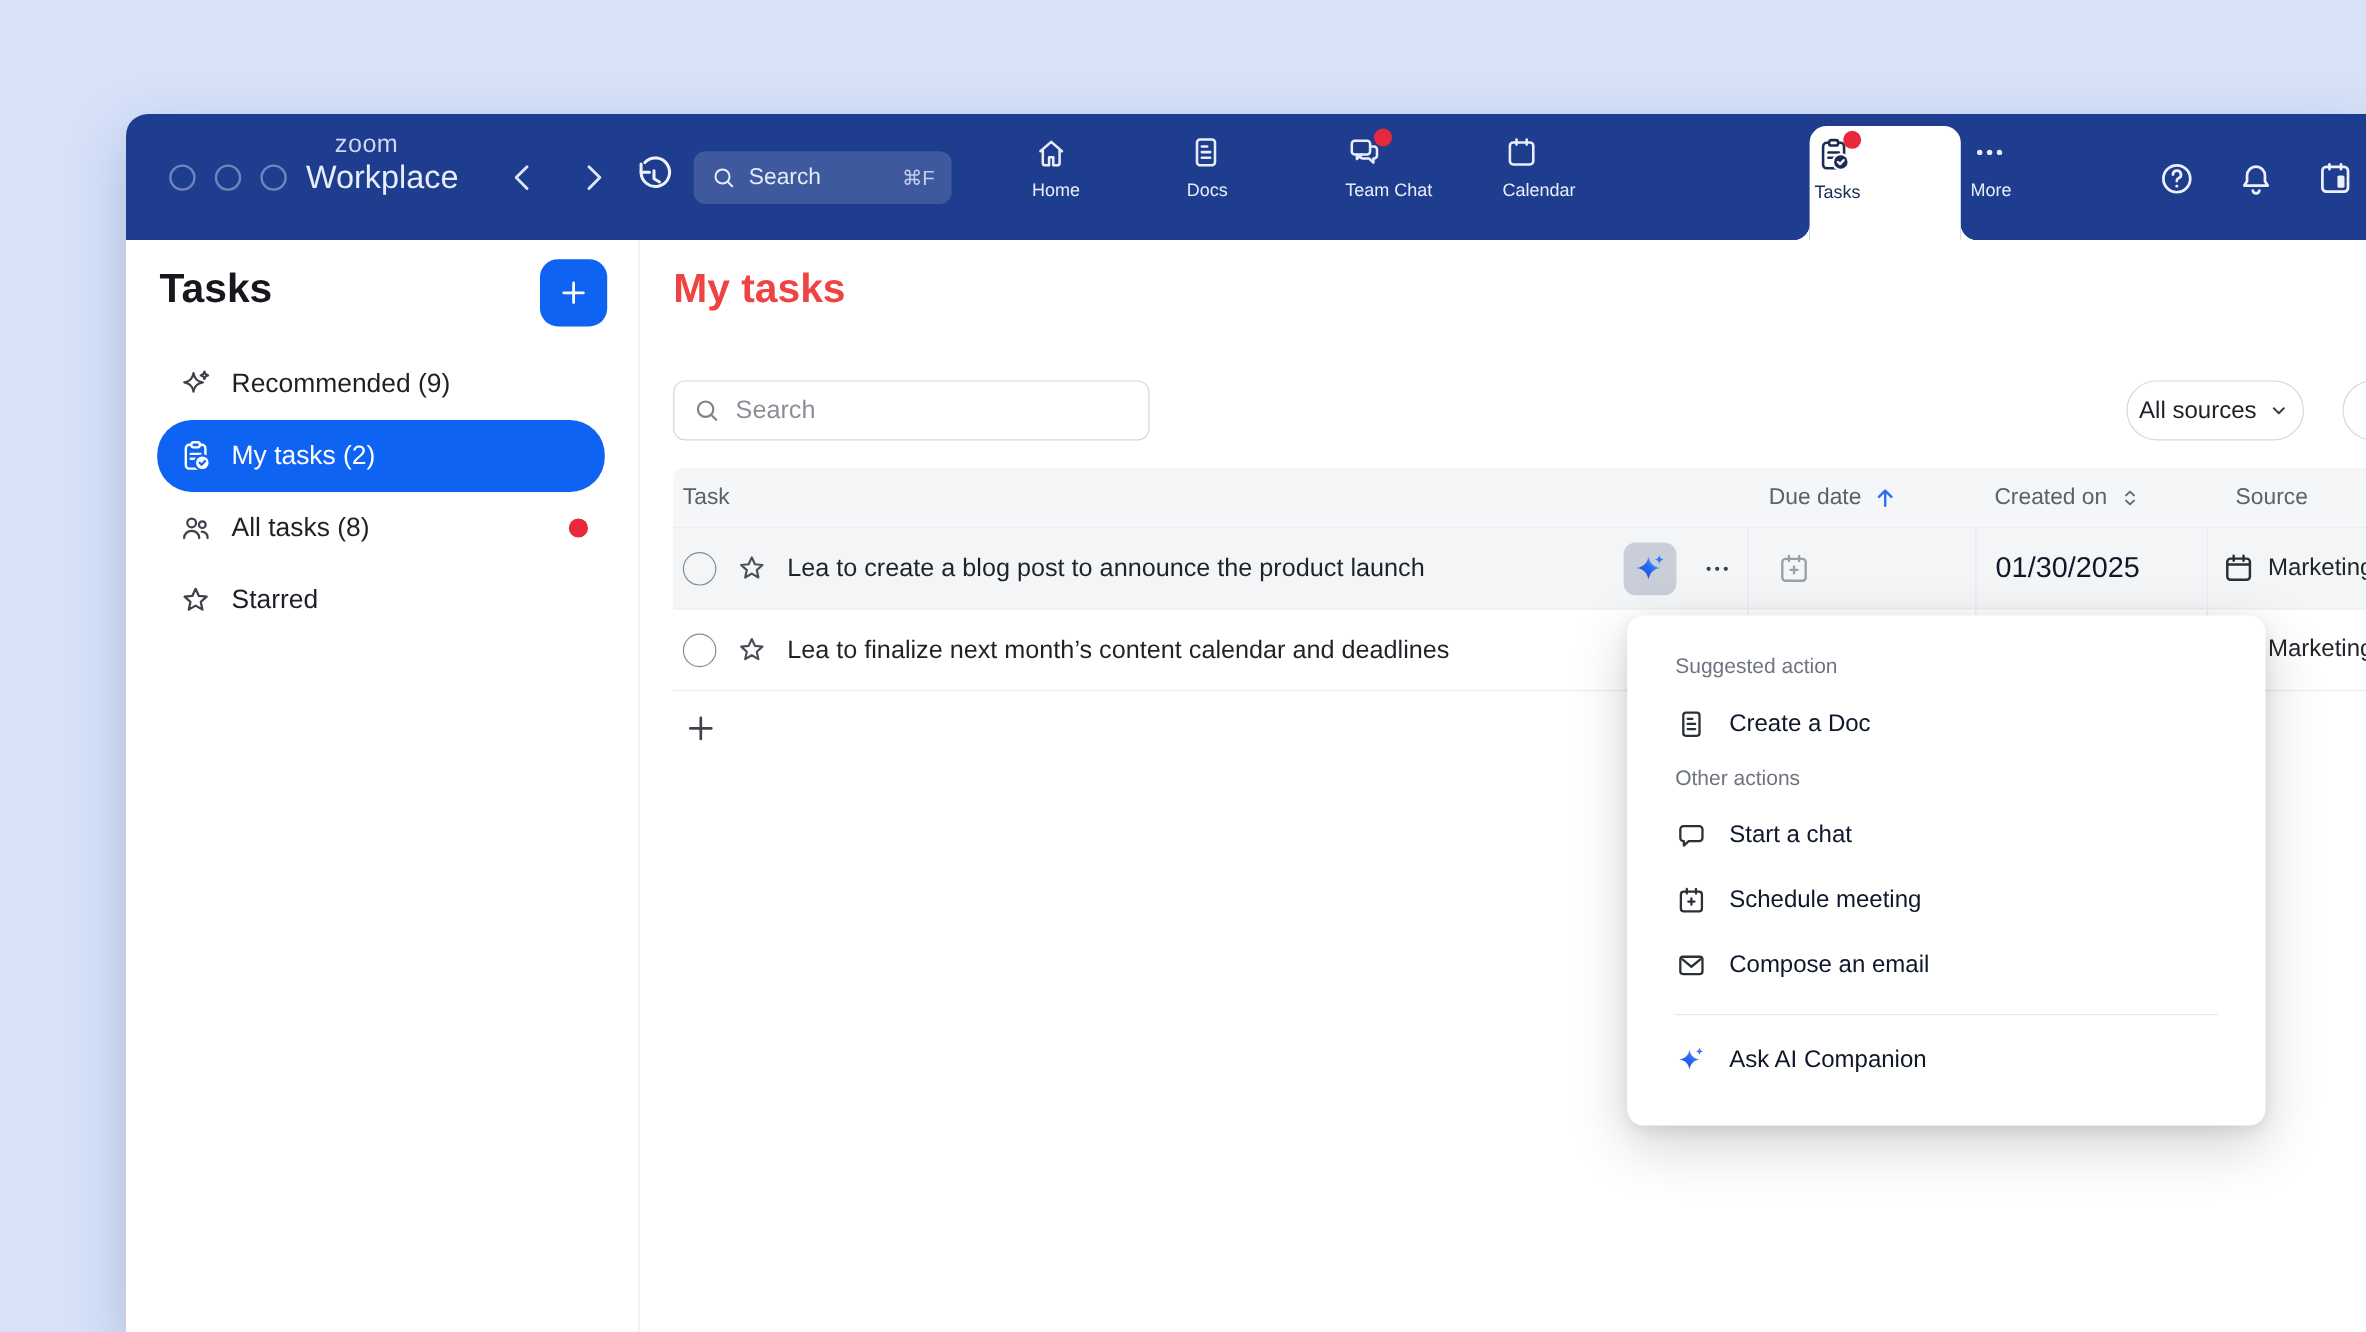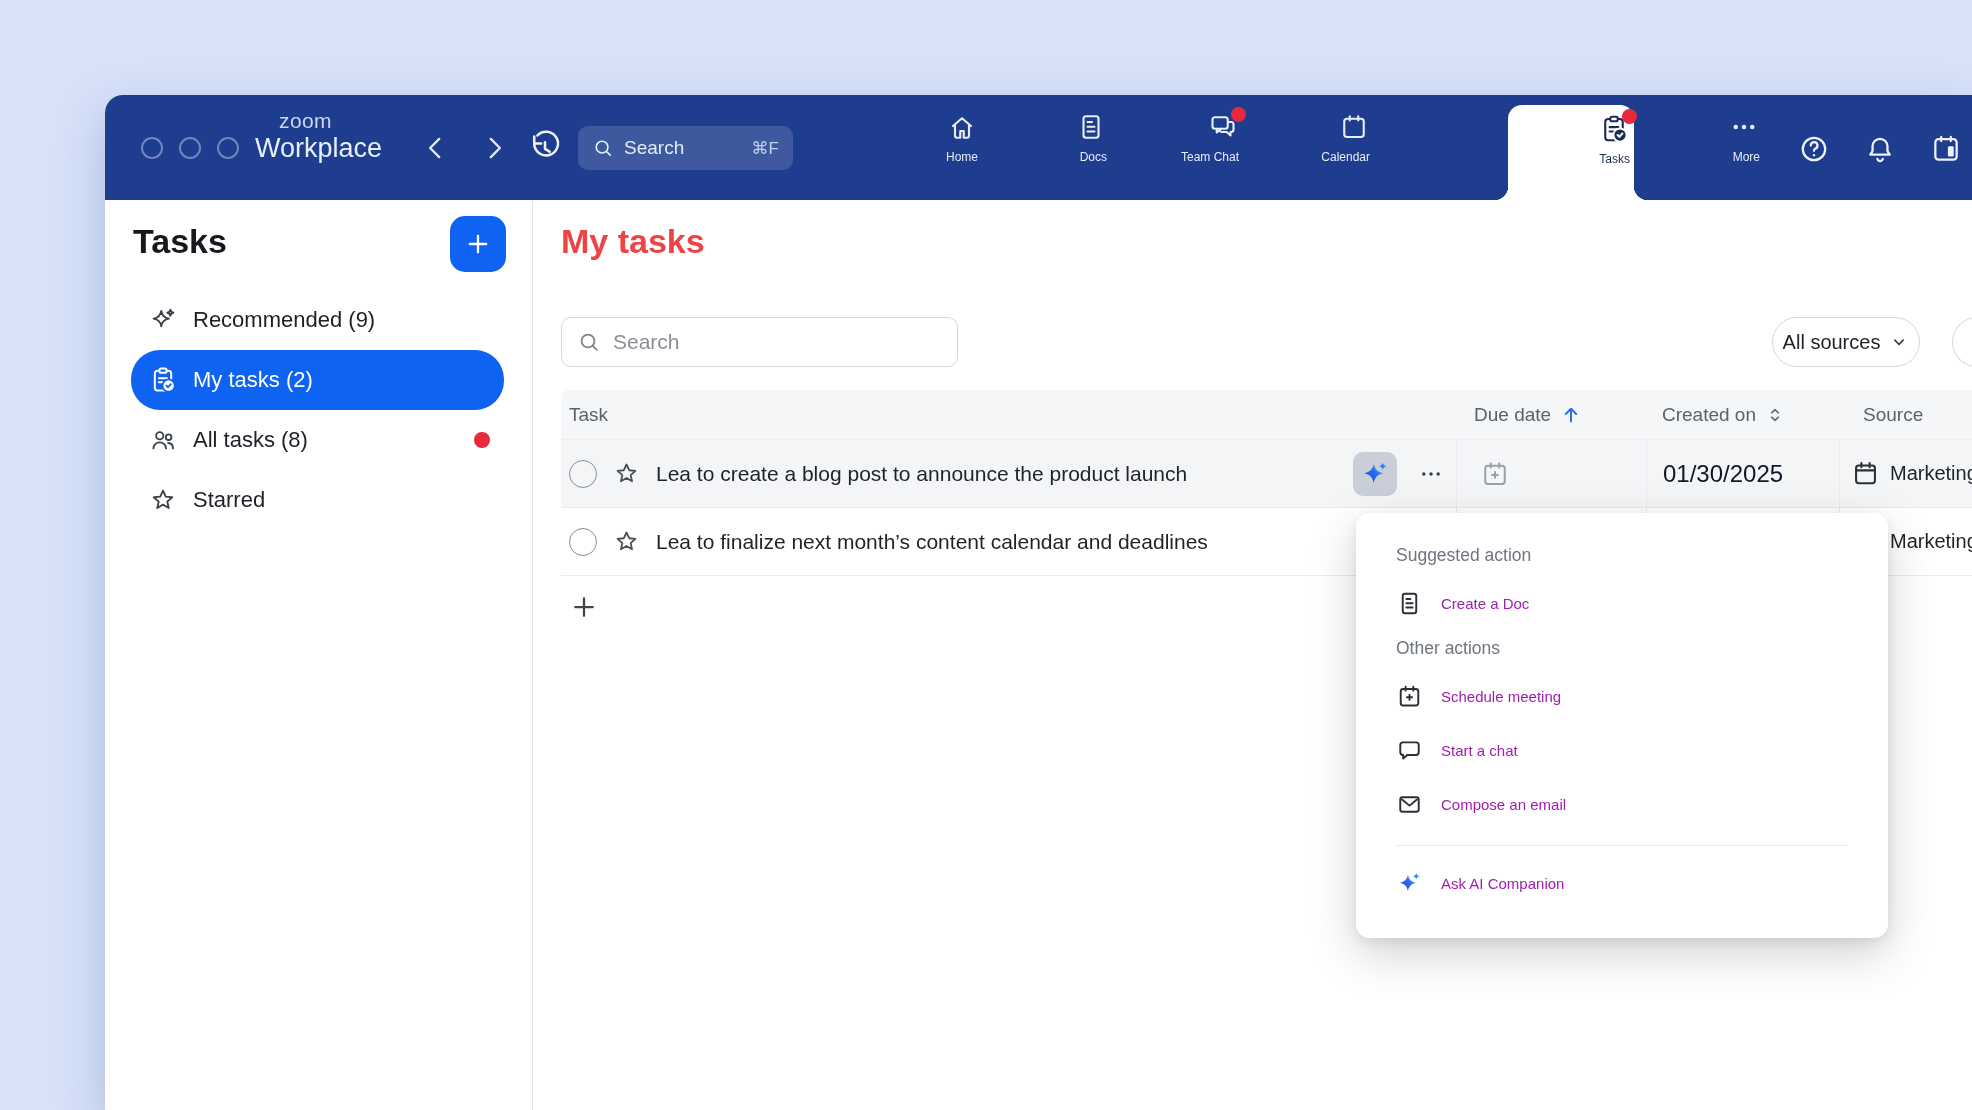--- a/index.html
+++ b/index.html
@@ -37,22 +37,22 @@
     position:absolute; left:473px; top:31px; width:215px; height:44px;
     background:rgba(255,255,255,.15); border-radius:10px;
     display:flex; align-items:center; gap:10px; padding:0 14px; color:#e9eefb;
   }
   .tsearch input { flex:1; min-width:0; background:transparent; border:0; outline:0; color:#fff; font-size:19px; }
   .tsearch input::placeholder { color:#e3eaf8; opacity:1; }
   .tsearch .kbd { font-size:17px; color:#c2cfec; }
 
   .nav-item {
     position:absolute; top:16px; width:118px; height:78px;
-    display:flex; flex-direction:column; align-items:flex-end; gap:7px;
-    color:#e8edf8; font-size:12px;
+    display:flex; flex-direction:column; align-items:flex-start; gap:7px;
+    color:#e8edf8; font-size:15px;
   }
   .nav-item .ic { position:relative; width:32px; height:32px; display:grid; place-items:center; }
   .dot-badge { position:absolute; top:-4px; right:-7px; width:15px; height:15px; border-radius:50%; background:#e8283c; }
 
   .tab-active {
     position:absolute; left:1403px; top:10px; width:126px; height:95px;
     background:#fff; border-radius:14px 14px 0 0;
   }
   .tab-active::before { content:""; position:absolute; left:-14px; bottom:0; width:14px; height:14px;
     background:radial-gradient(circle at 0 0, rgba(0,0,0,0) 14px, #fff 14.5px); }
@@ -137,21 +137,21 @@
 
   .add-row { height:62px; display:flex; align-items:center; padding-left:8px; color:#3f444b; }
 
   
   .menu {
     position:absolute; left:822px; top:313px; width:532px; z-index:30;
     background:#fff; border-radius:14px; padding:24px 40px 28px;
     box-shadow:0 4px 12px rgba(0,0,0,.08), 0 16px 48px rgba(0,0,0,.18);
   }
   .menu .sec { font-size:17.5px; color:#6e7480; margin:8px 0 10px; }
-  .menu .mi { display:flex; align-items:center; gap:18px; height:54px; font-size:15px; color:#a21caf; width:100%; text-align:left; }
+  .menu .mi { display:flex; align-items:center; gap:18px; height:54px; font-size:20px; color:#0f172a; width:100%; text-align:left; }
   .menu .mi .mic { width:27px; height:27px; color:#2b2f36; flex:0 0 auto; }
   .menu .divider { border-top:1px solid #e6e8ec; margin:14px 0 10px; }
 
   .sort-asc { color:#2a6ef5; }
   .sort-both { color:#646a73; }
 </style>
 </head>
 <body>
 
 <svg width="0" height="0" style="position:absolute" aria-hidden="true">
@@ -465,31 +465,31 @@
           <svg class="mic" viewBox="0 0 24 24" fill="none" stroke="currentColor" stroke-width="1.7" stroke-linecap="round" stroke-linejoin="round">
               <rect x="6" y="3.4" width="12" height="17.2" rx="2"></rect>
               <path d="M9.2 8h3.6M9.2 11.8h5.6M9.2 15.6h5.6"></path>
             </svg>
           <span>Create a Doc</span>
         </button>
 
         <div class="sec">Other actions</div>
         <button class="mi">
           <svg class="mic" viewBox="0 0 24 24" fill="none" stroke="currentColor" stroke-width="1.7" stroke-linecap="round" stroke-linejoin="round">
+              <path d="M6.2 4.8h11.6a2.4 2.4 0 0 1 2.4 2.4v6.4a2.4 2.4 0 0 1-2.4 2.4H10l-3.6 3.2V16h-.2a2.4 2.4 0 0 1-2.4-2.4V7.2a2.4 2.4 0 0 1 2.4-2.4Z"></path>
+            </svg>
+          <span>Start a chat</span>
+        </button>
+        <button class="mi">
+          <svg class="mic" viewBox="0 0 24 24" fill="none" stroke="currentColor" stroke-width="1.7" stroke-linecap="round" stroke-linejoin="round">
               <rect x="4.2" y="5.4" width="15.6" height="14.6" rx="2.2"></rect>
               <path d="M8.6 3.4v3.4M15.4 3.4v3.4"></path>
               <path d="M12 10.4v4.6M9.7 12.7h4.6"></path>
             </svg>
           <span>Schedule meeting</span>
-        </button>
-        <button class="mi">
-          <svg class="mic" viewBox="0 0 24 24" fill="none" stroke="currentColor" stroke-width="1.7" stroke-linecap="round" stroke-linejoin="round">
-              <path d="M6.2 4.8h11.6a2.4 2.4 0 0 1 2.4 2.4v6.4a2.4 2.4 0 0 1-2.4 2.4H10l-3.6 3.2V16h-.2a2.4 2.4 0 0 1-2.4-2.4V7.2a2.4 2.4 0 0 1 2.4-2.4Z"></path>
-            </svg>
-          <span>Start a chat</span>
         </button>
         <button class="mi">
           <svg class="mic" viewBox="0 0 24 24" fill="none" stroke="currentColor" stroke-width="1.7" stroke-linecap="round" stroke-linejoin="round">
               <rect x="3.8" y="5.6" width="16.4" height="12.8" rx="2"></rect>
               <path d="M5.4 7.6 12 13l6.6-5.4"></path>
             </svg>
           <span>Compose an email</span>
         </button>
 
         <div class="divider"></div>

